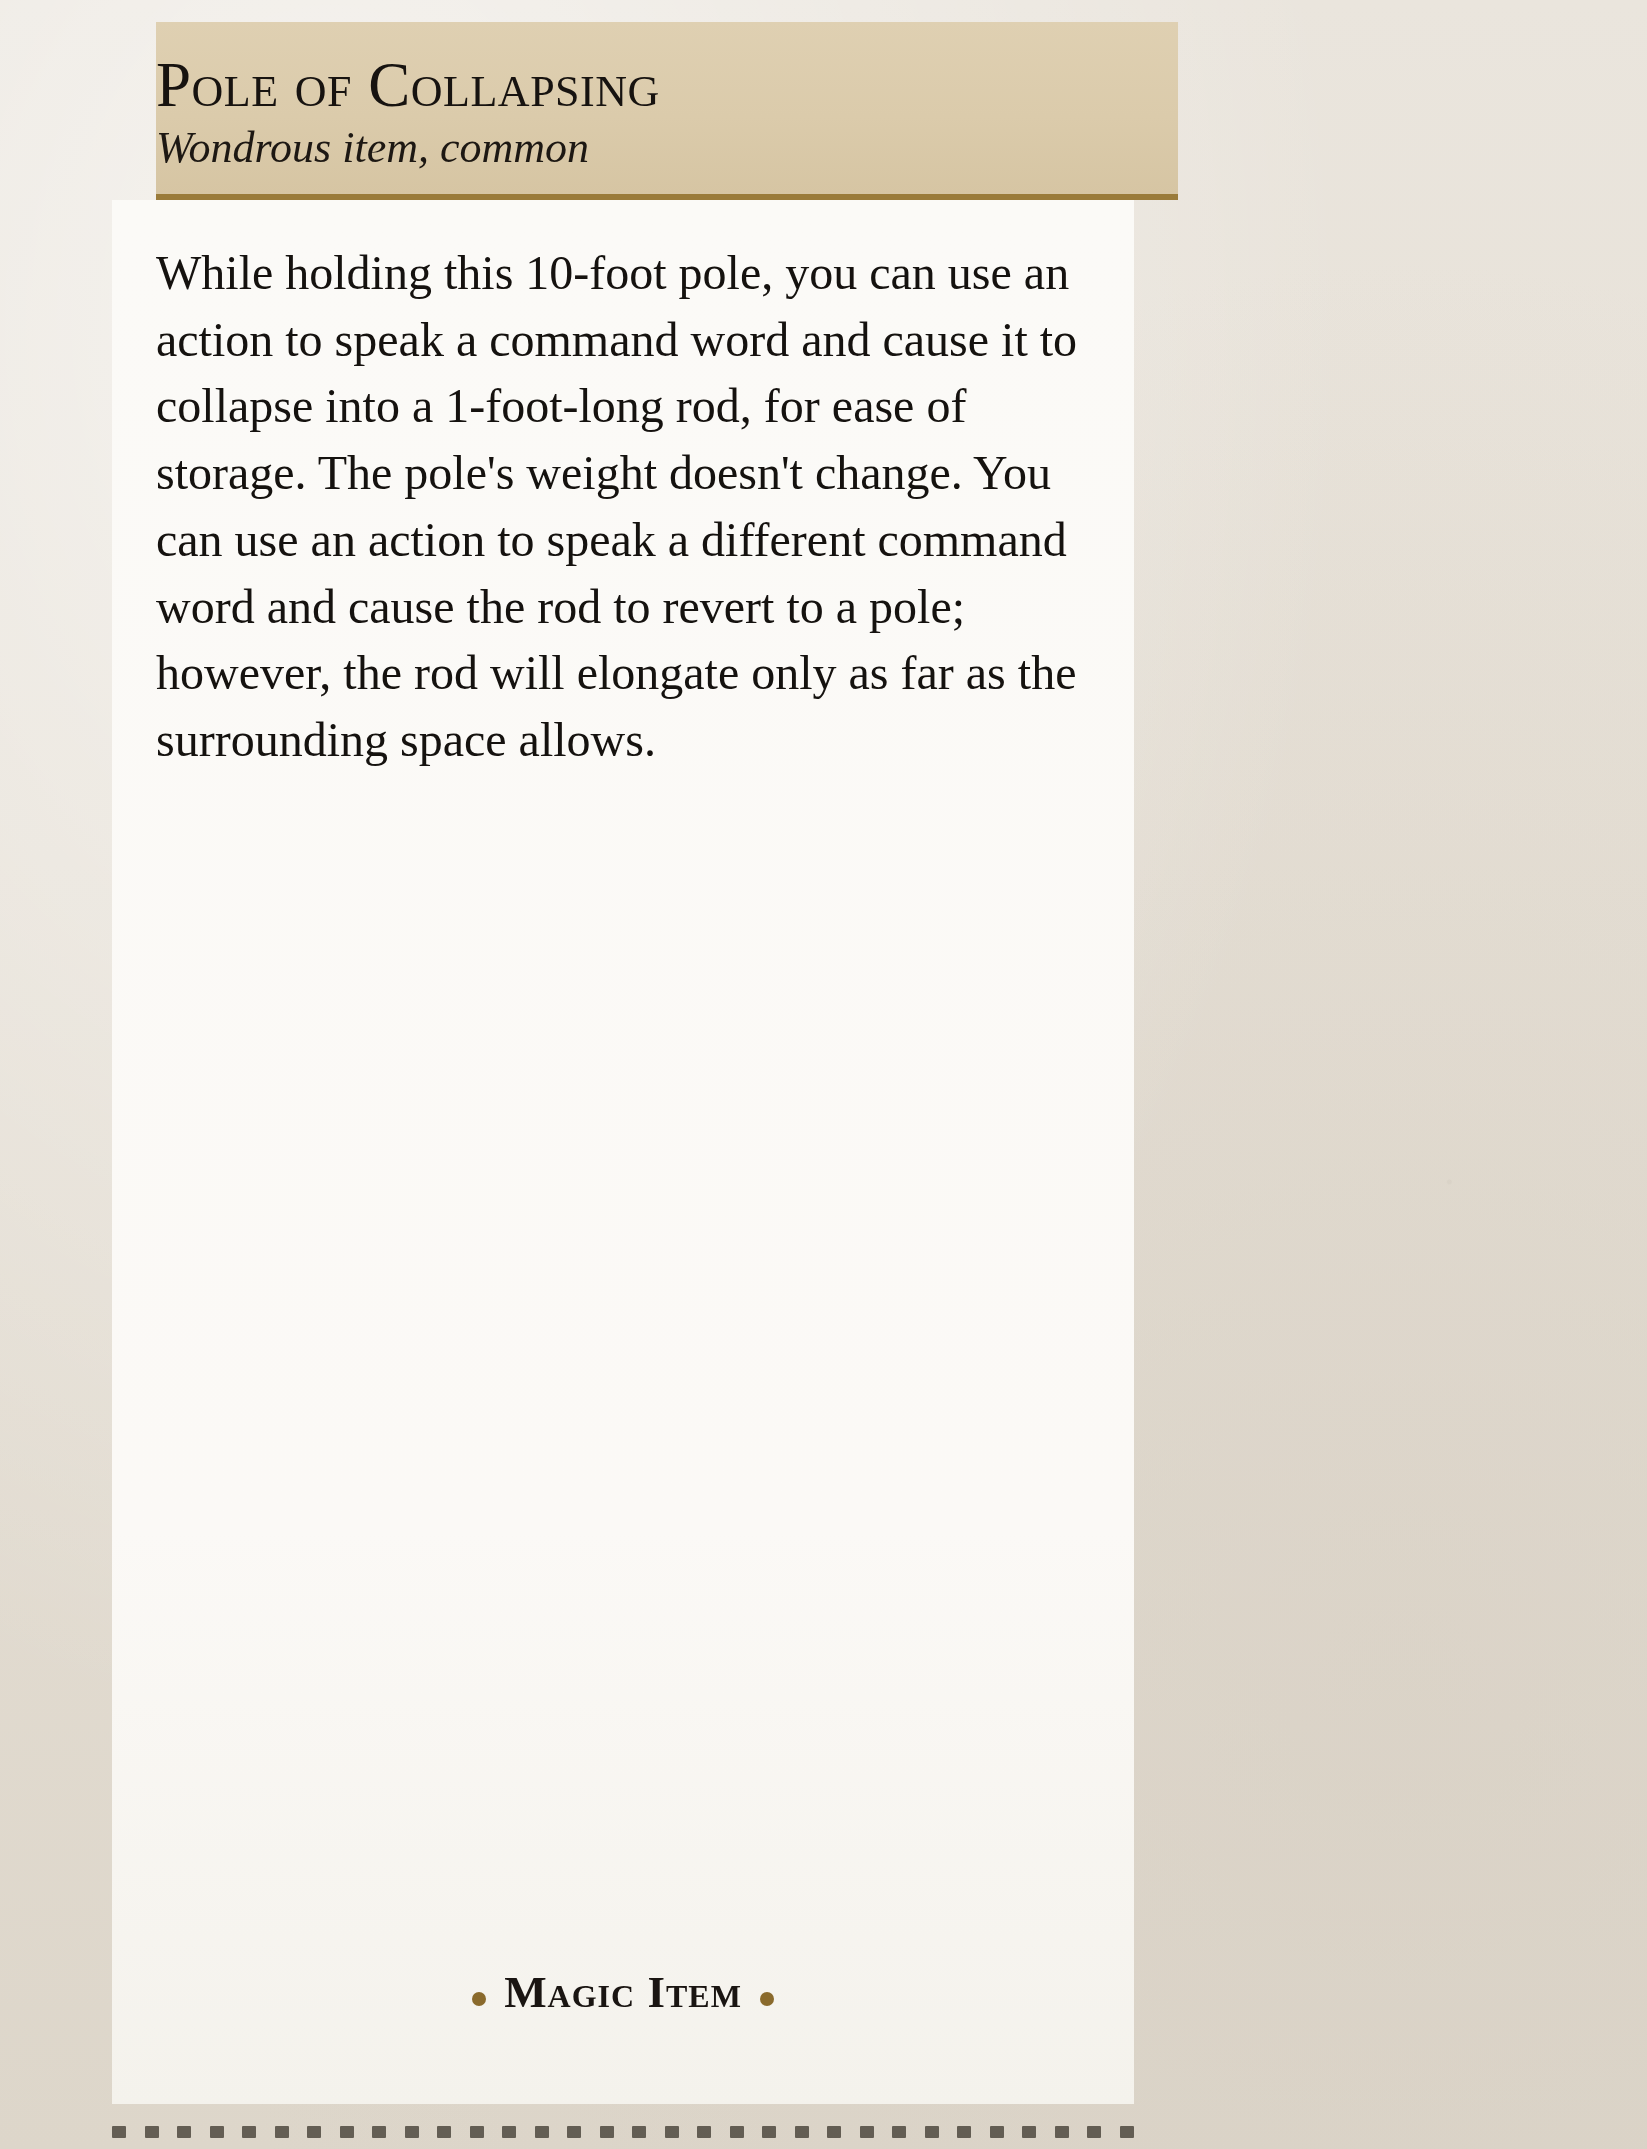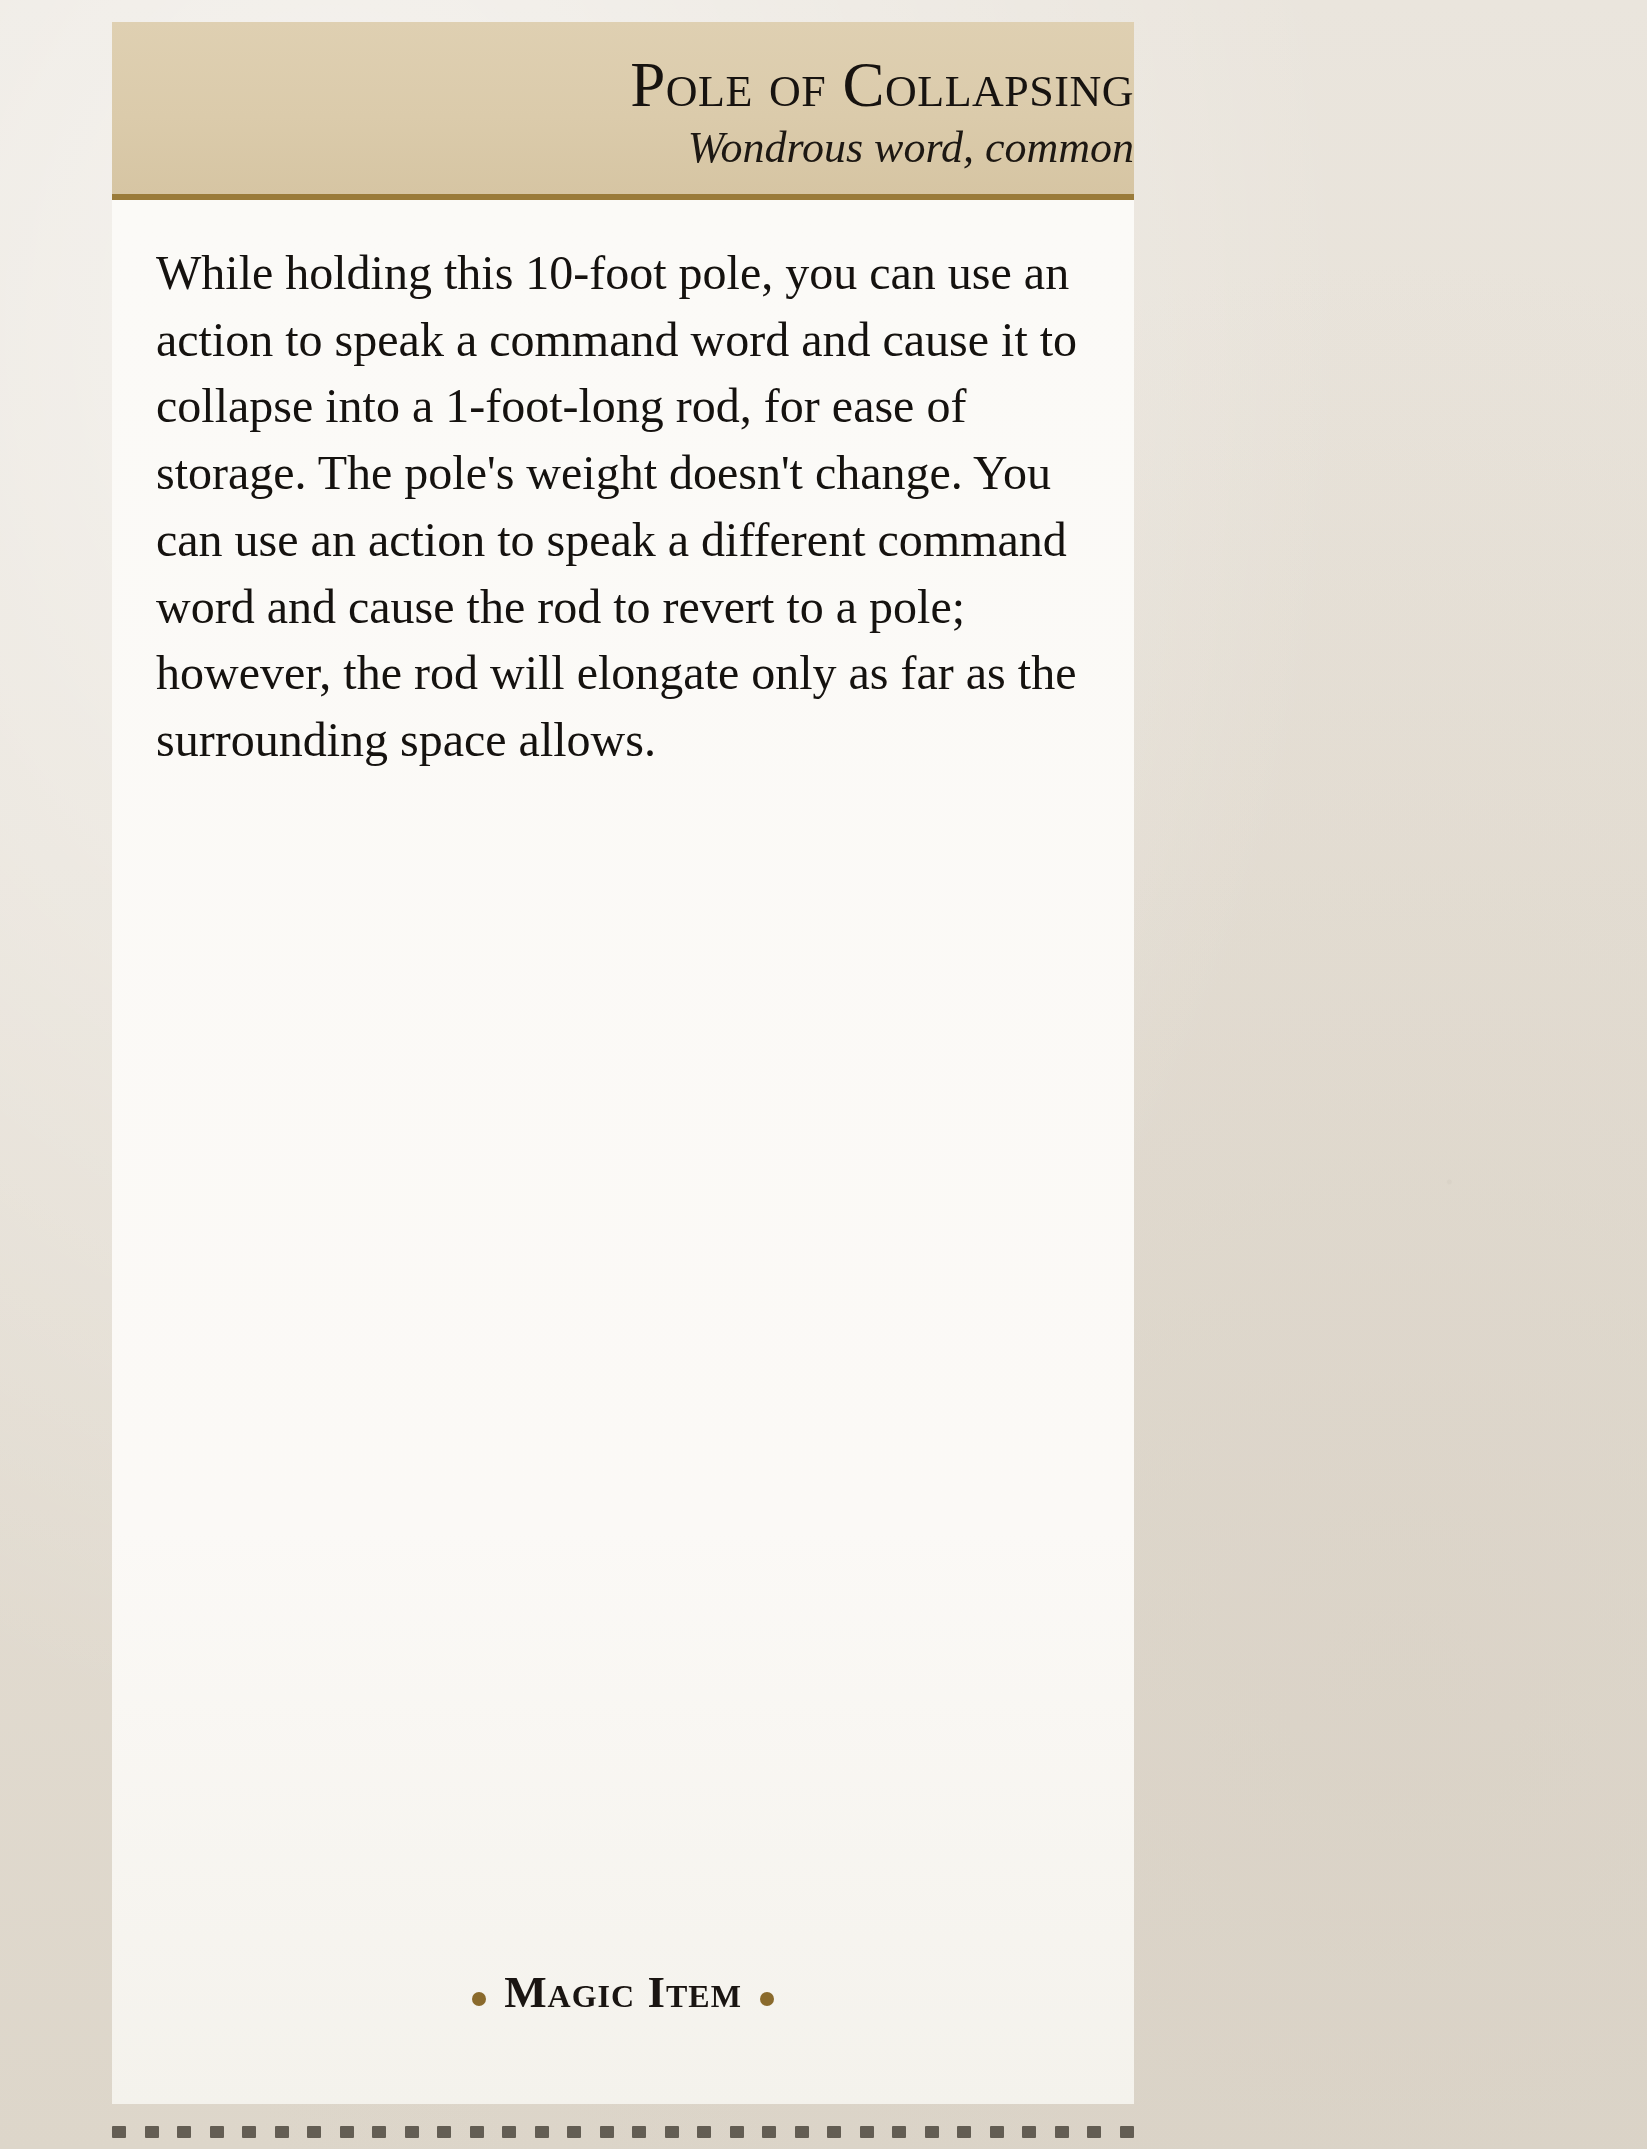--- a/index.html
+++ b/index.html
@@ -48,21 +48,22 @@
   }
 
   
   .card-header {
     position: relative;
     width: 1022px;
     height: 178px;
     background: linear-gradient(180deg, #dfd0b2 0%, #dbcbab 55%, #d6c5a3 100%);
     border-bottom: 6px solid #9a7b3a;
     box-sizing: border-box;
-    text-align: right;
+    text-align: left;
+    margin-left: 44px;
   }
   .card-title {
     margin: 0;
     padding-top: 30px;
     font-family: "Liberation Serif", serif;
     font-size: 63px;
     line-height: 1.05;
     font-variant: small-caps;
     font-weight: 400;
     letter-spacing: 0.5px;
@@ -145,21 +146,21 @@
 </style>
 </head>
 <body>
 
 <div class="page">
 
   <div class="card">
 
     <div class="card-header">
       <h1 class="card-title">Pole of Collapsing</h1>
-      <div class="card-subtitle">Wondrous word, common</div>
+      <div class="card-subtitle">Wondrous item, common</div>
     </div>
 
     <div class="card-body">
       <p class="card-text">While holding this 10-foot pole, you can use an action to speak a command word and cause it to collapse into a 1-foot-long rod, for ease of storage. The pole's weight doesn't change. You can use an action to speak a different command word and cause the rod to revert to a pole; however, the rod will elongate only as far as the surrounding space allows.</p>
 
       <div class="card-footer">
         <span class="footer-dot"></span><span class="footer-label">Magic Item</span><span class="footer-dot"></span>
       </div>
     </div>
 

